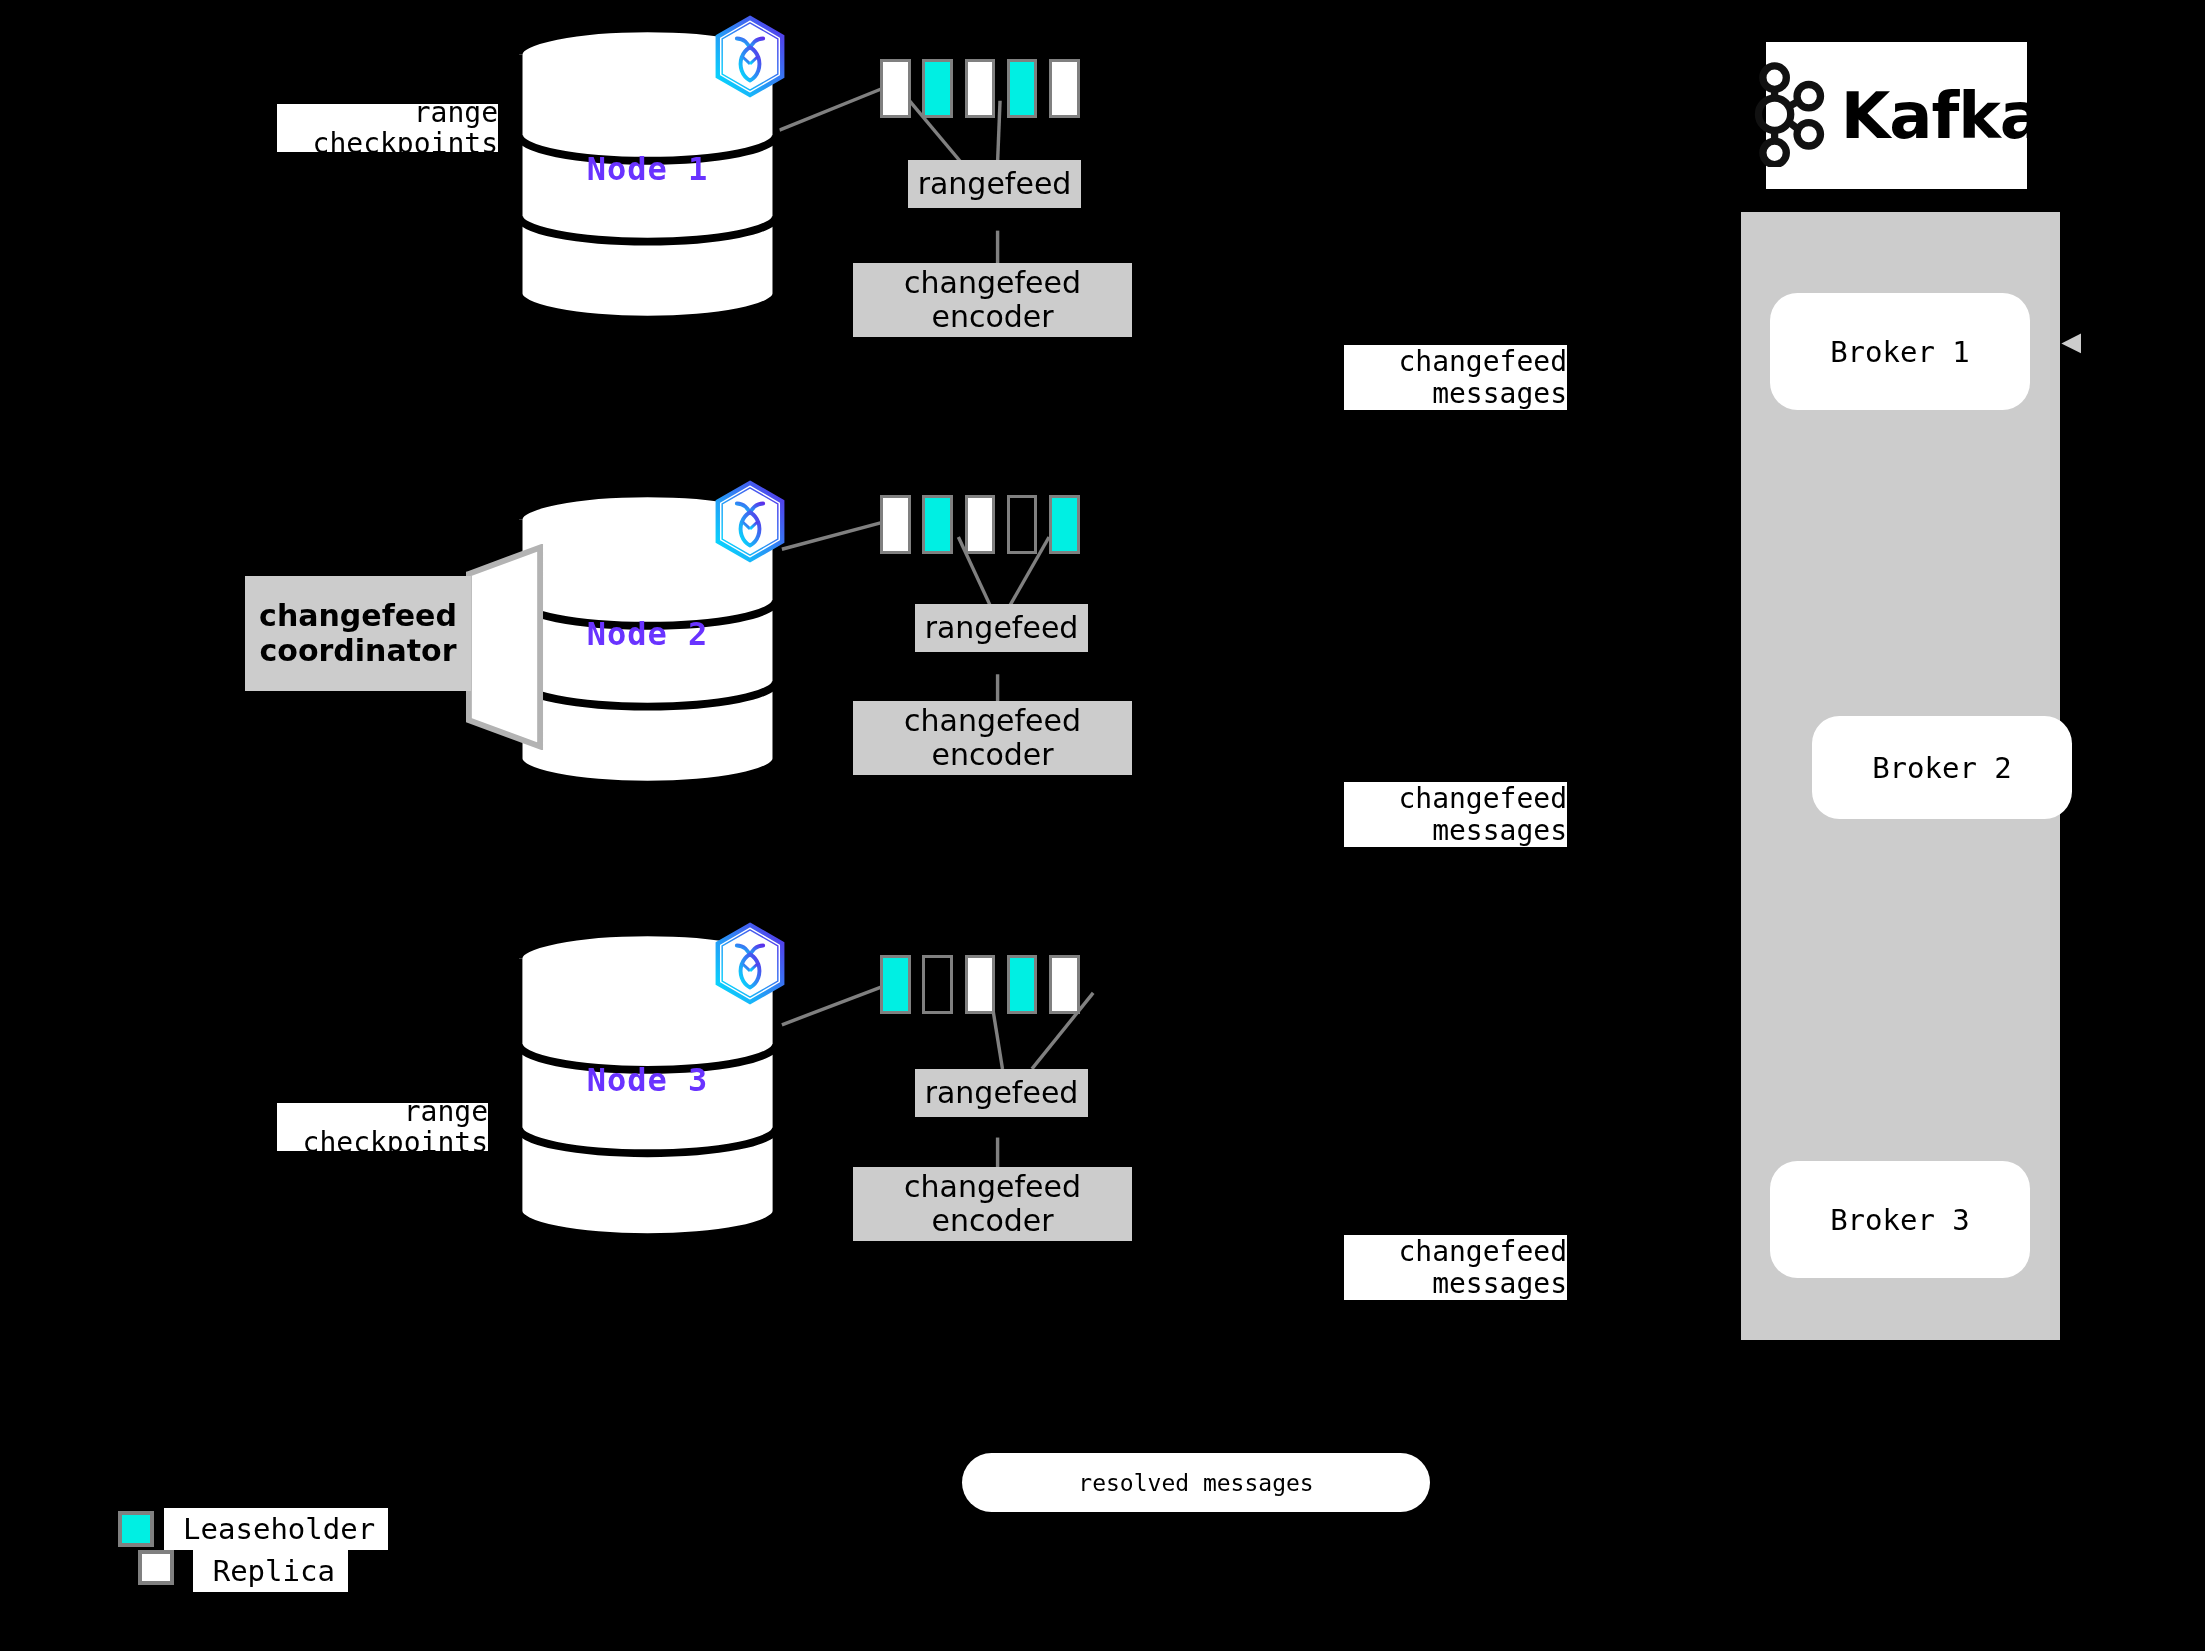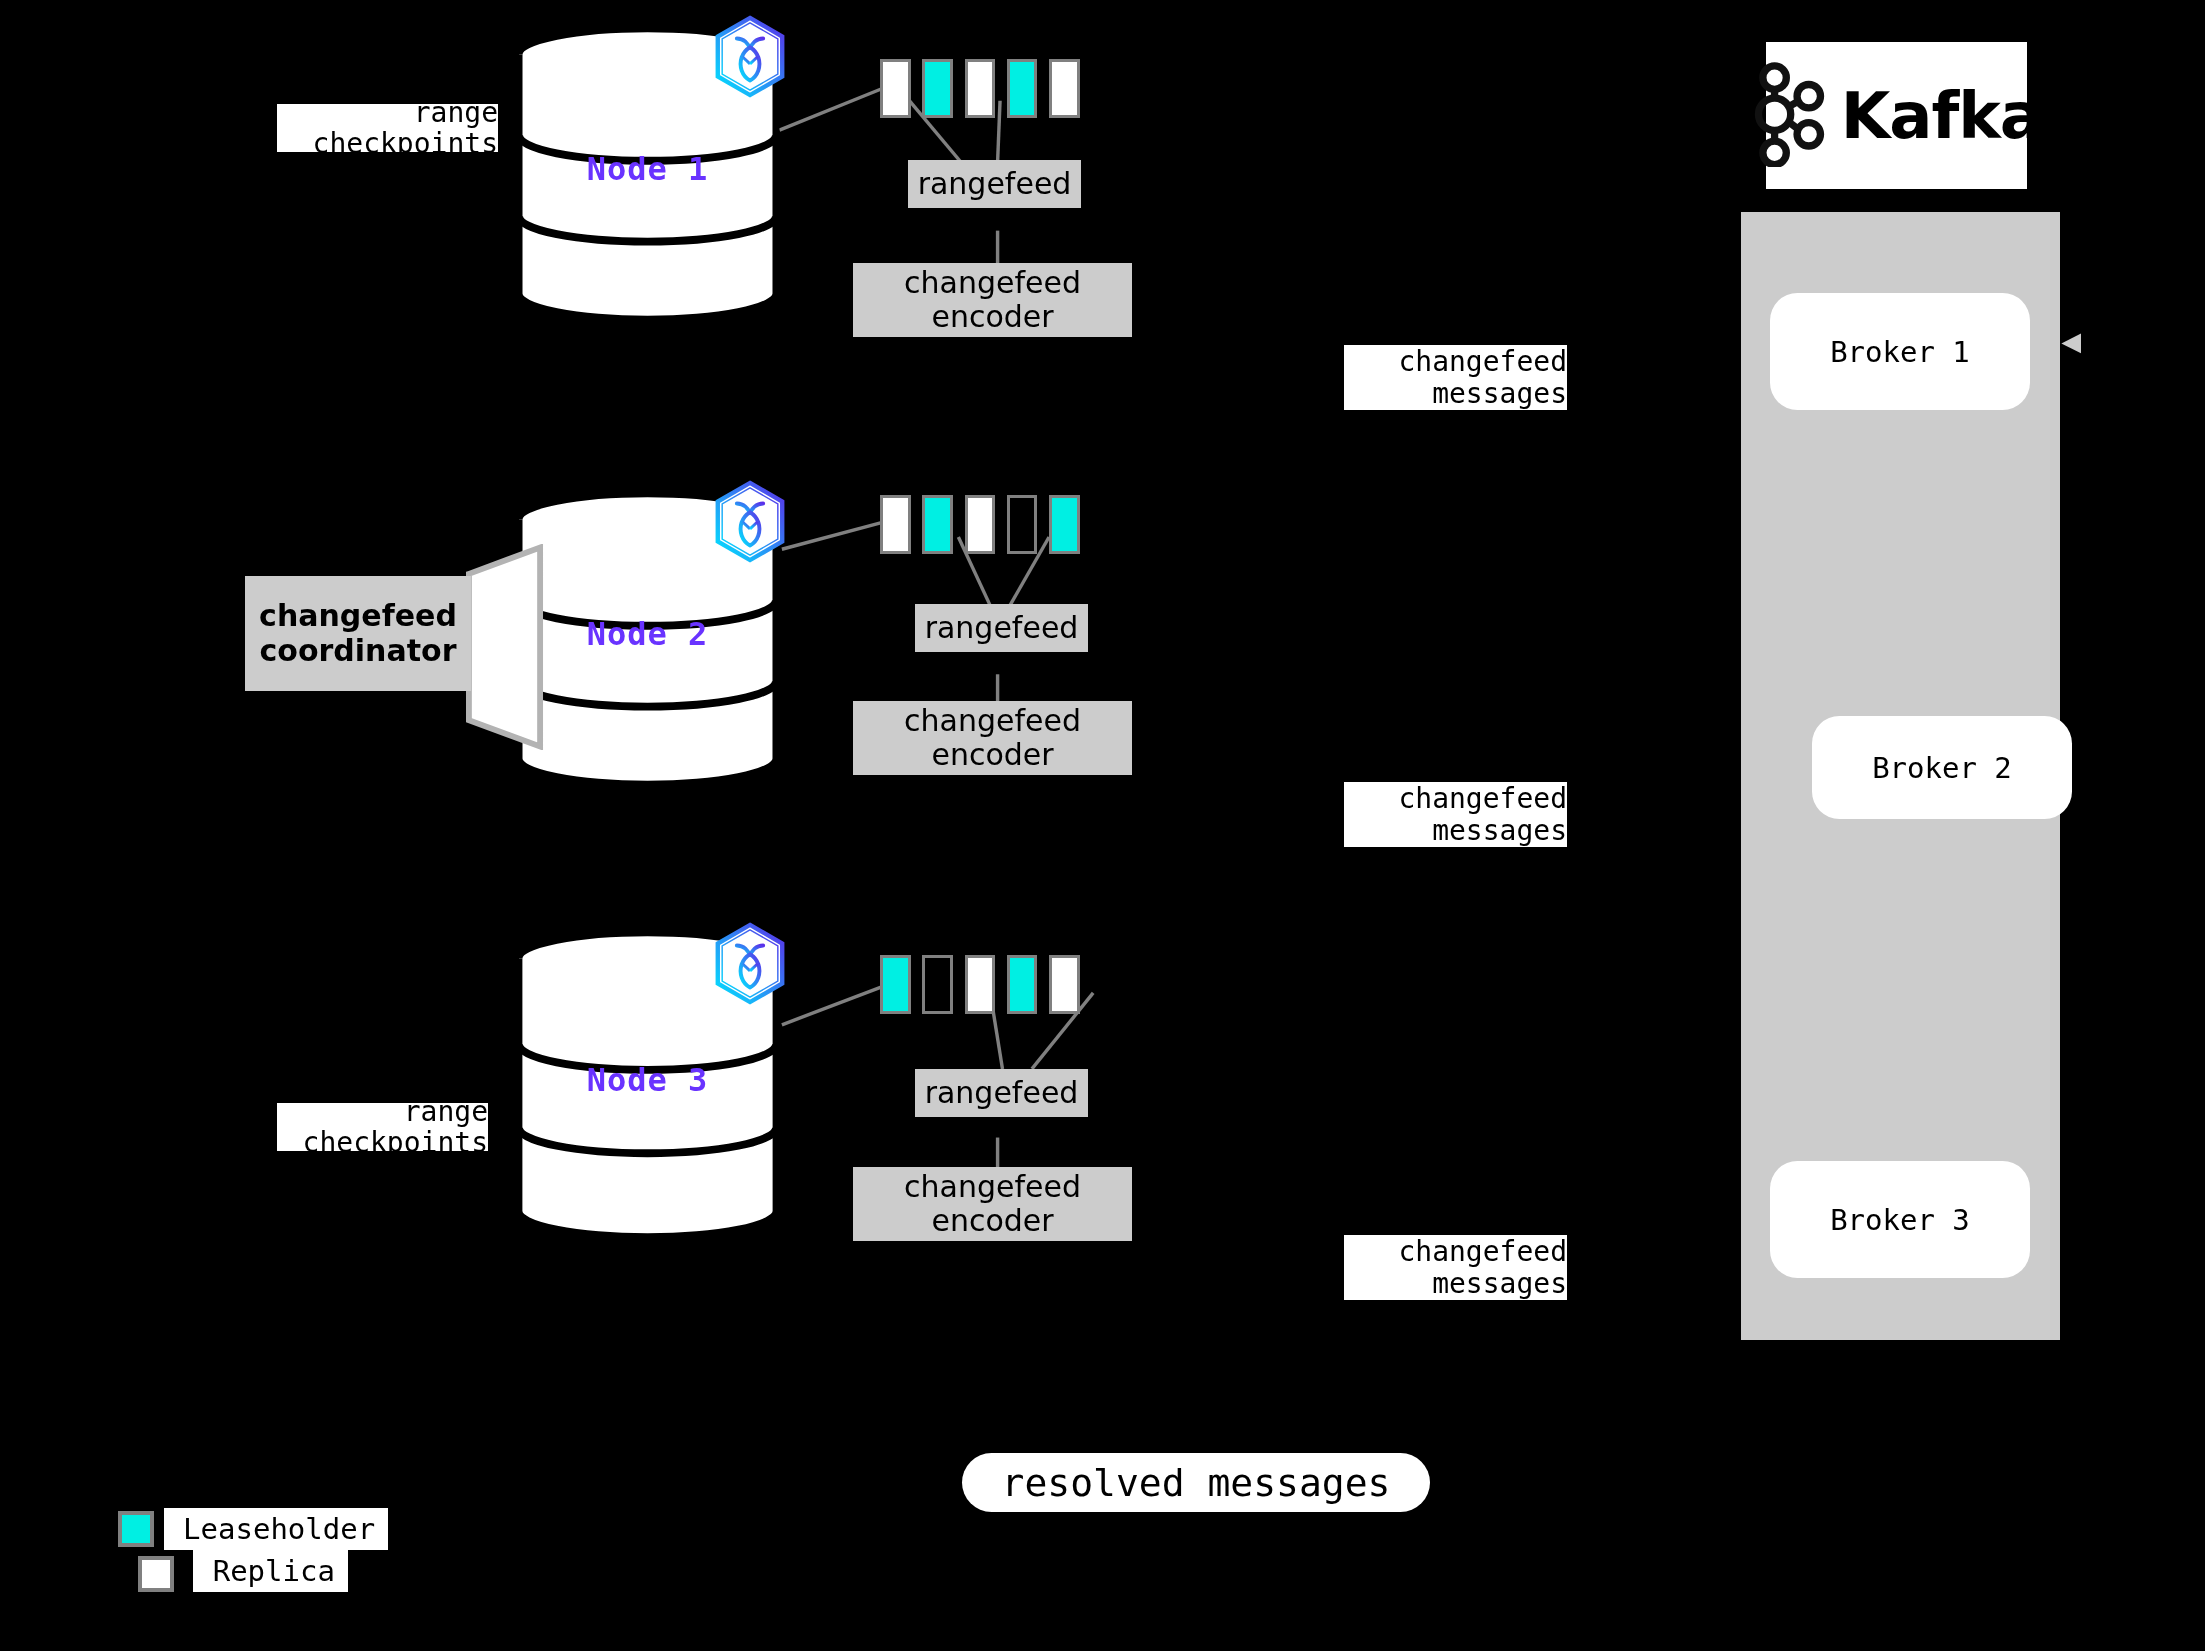--- a/index.html
+++ b/index.html
@@ -104,21 +104,21 @@
     justify-content: center;
     white-space: nowrap;
   }
 
   
   .pill {
     background: #ffffff;
     border-radius: 490px;
     color: #000000;
     font-family: "DejaVu Sans Mono", monospace;
-    font-size: 38px;
+    font-size: 23px;
     display: flex;
     align-items: center;
     justify-content: center;
     white-space: nowrap;
   }
 
   
   .legend-swatch {
     width: 27.5px; height: 27.5px;
     border: 4.4px solid #808080;
@@ -352,20 +352,20 @@
   </div>
   <div class="broker abs" style="left:1770px;top:1161px;width:260px;height:117px;">
     <span>Broker 3</span>
   </div>
 
   <div class="abs" style="left:118px;top:1508px;">
     <div style="display:flex;align-items:center;">
       <div class="legend-swatch lease"></div>
       <div class="legend-text" style="height:36px;margin-left:10px;">Leaseholder</div>
     </div>
-    <div style="display:flex;align-items:flex-end;padding-left:20px;">
+    <div style="display:flex;align-items:flex-start;padding-left:20px;">
       <div class="legend-swatch replica"></div>
       <div class="legend-text" style="height:36px;margin-left:19.6px;">Replica</div>
     </div>
   </div>
 
 </div>
 
 
 </body></html>

